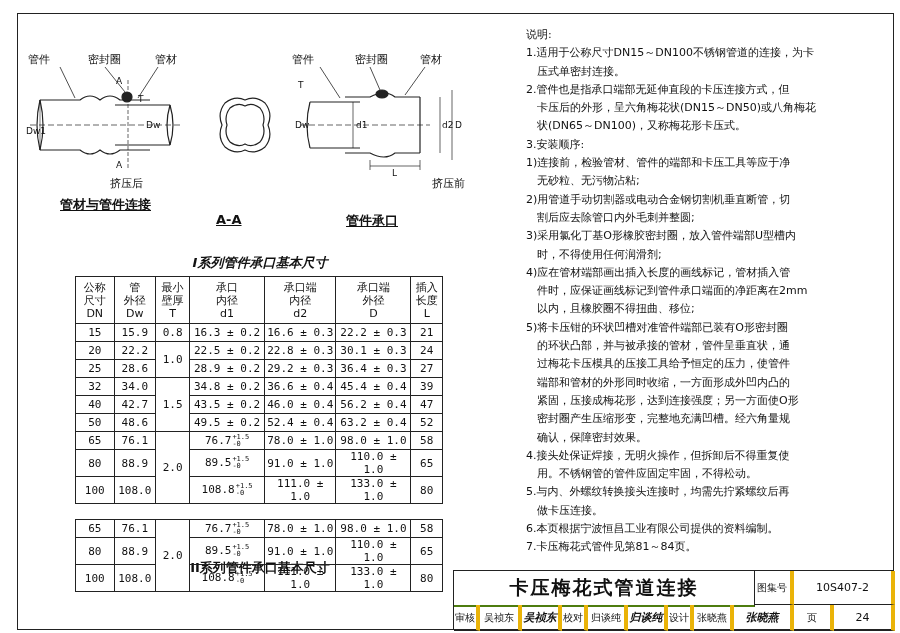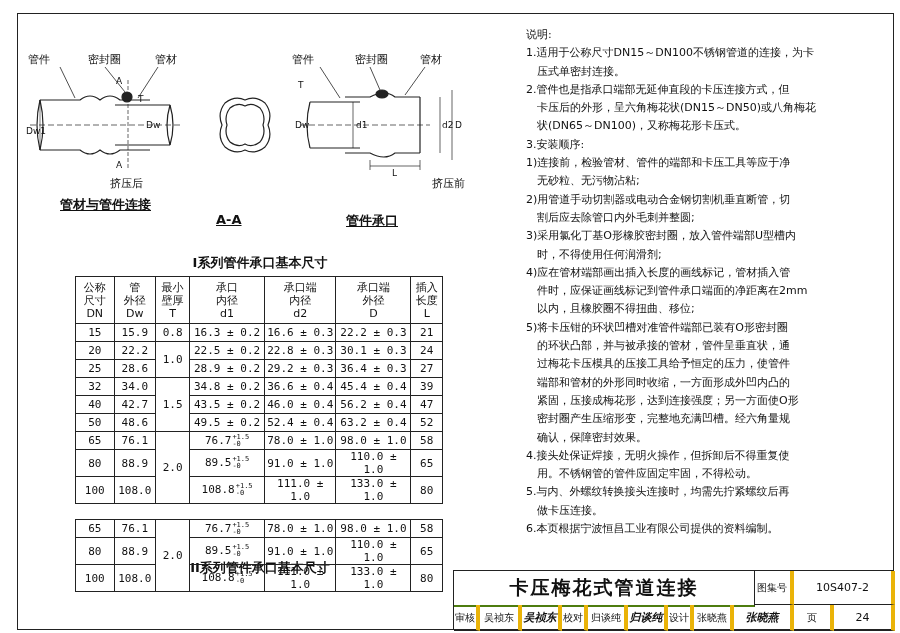--- a/index.html
+++ b/index.html
@@ -83,21 +83,21 @@
   <span class="lbl" style="left:336px;top:80px;font-size:9px;">d1</span>
   <span class="lbl" style="left:422px;top:80px;font-size:9px;">d2</span>
   <span class="lbl" style="left:435px;top:80px;font-size:9px;">D</span>
   <span class="lbl" style="left:372px;top:128px;font-size:9px;">L</span>
   <span class="lbl" style="left:412px;top:136px;">挤压前</span>
 </div>
 <span class="cap" style="left:60px;top:196px;">管材与管件连接</span>
 <span class="cap" style="left:216px;top:212px;">A-A</span>
 <span class="cap" style="left:346px;top:212px;">管件承口</span>
 
-<div style="position:absolute;left:75px;top:254px;width:370px;height:18px;">
+<div style="position:absolute;left:75px;top:254px;width:370px;height:18px;font-style:italic;">
   <span class="tbl-title">I系列管件承口基本尺寸</span>
 </div>
 <table class="spec" style="left:75px;top:276px;width:368px;">
   <tbody>
       <tr>
     <th style="width:35px;height:46px;"><span>公称</span><br><span>尺寸</span><br><span>DN</span></th>
     <th style="width:37px;"><span>管</span><br><span>外径</span><br><span>Dw</span></th>
     <th style="width:30px;"><span>最小</span><br><span>壁厚</span><br><span>T</span></th>
     <th style="width:74px;"><span>承口</span><br><span>内径</span><br><span>d1</span></th>
     <th style="width:70px;"><span>承口端</span><br><span>内径</span><br><span>d2</span></th>
@@ -238,20 +238,21 @@
   <p class="ind">过梅花卡压模具的压接工具给予恒定的压力，使管件</p>
   <p class="ind">端部和管材的外形同时收缩，一方面形成外凹内凸的</p>
   <p class="ind">紧固，压接成梅花形，达到连接强度；另一方面使O形</p>
   <p class="ind">密封圈产生压缩形变，完整地充满凹槽。经六角量规</p>
   <p class="ind">确认，保障密封效果。</p>
   <p>4.接头处保证焊接，无明火操作，但拆卸后不得重复使</p>
   <p class="ind">用。不锈钢管的管件应固定牢固，不得松动。</p>
   <p>5.与内、外螺纹转换接头连接时，均需先拧紧螺纹后再</p>
   <p class="ind">做卡压连接。</p>
   <p>6.本页根据宁波恒昌工业有限公司提供的资料编制。</p>
+  <p>7.卡压梅花式管件见第81～84页。</p>
 </div>
 
 <div class="titleblock">
   <div class="tb-main">卡压梅花式管道连接</div>
   <div class="tb-cell" style="left:300px;top:0;width:40px;height:34px;">图集号</div>
   <div class="tb-cell" style="left:340px;top:0;width:101px;height:34px;font-size:11px;">10S407-2</div>
   <div class="tb-cell" style="left:0;top:34px;width:26px;height:26px;">审核</div>
   <div class="tb-cell" style="left:26px;top:34px;width:42px;height:26px;">吴祯东</div>
   <div class="tb-cell sig" style="left:68px;top:34px;width:40px;height:26px;">吴祯东</div>
   <div class="tb-cell" style="left:108px;top:34px;width:26px;height:26px;">校对</div>

